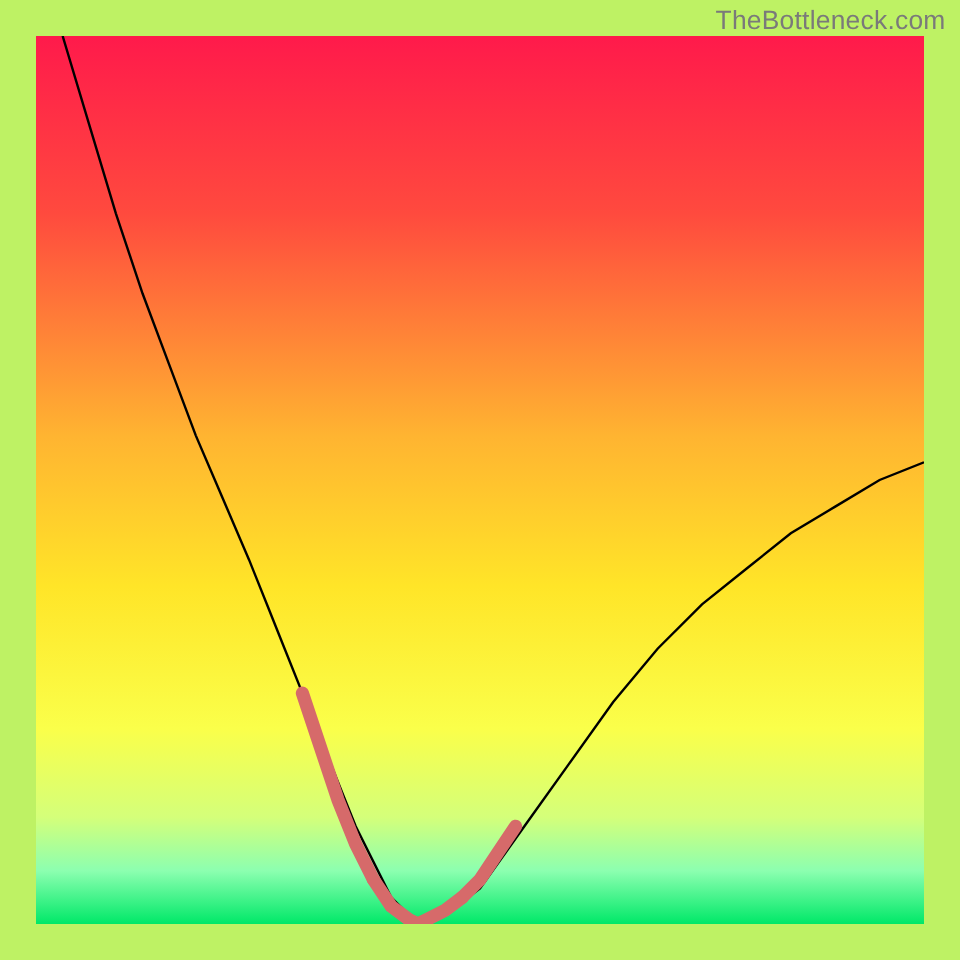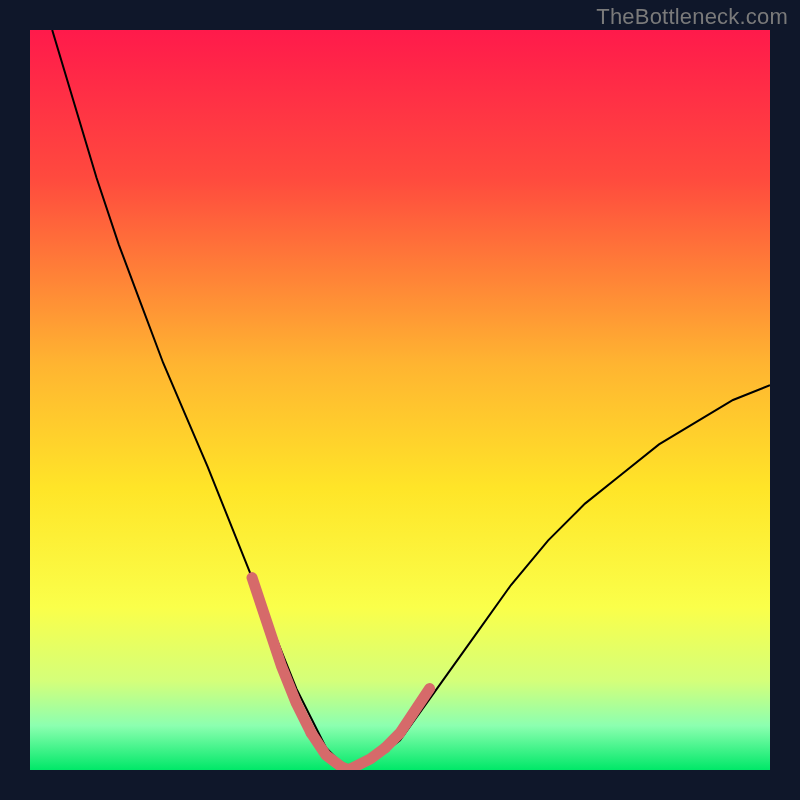--- a/index.html
+++ b/index.html
@@ -10,21 +10,21 @@
     background: #000;
     overflow: hidden;
     font-family: Arial, Helvetica, sans-serif;
   }
   .frame {
     position: absolute;
     left: 0;
     top: 0;
     width: 800px;
     height: 800px;
-    background: #0f172a;
+    background: #bef264;
   }
   .plot {
     position: absolute;
     left: 30px;
     top: 30px;
     width: 740px;
     height: 740px;
   }
   .watermark {
     position: absolute;

